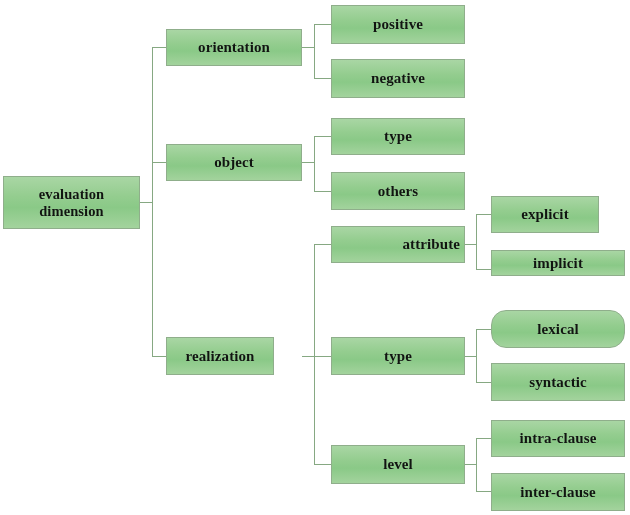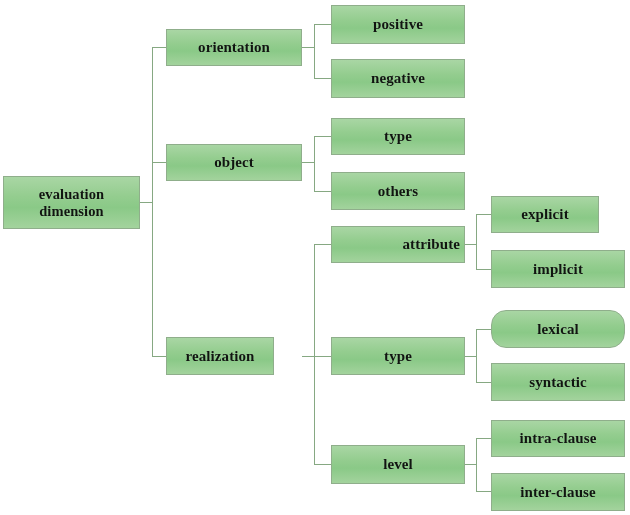--- a/index.html
+++ b/index.html
@@ -129,21 +129,21 @@
   </div>
 
   <div class="node" style="left:331px; top:226px; width:134px; height:37px;justify-content:flex-end;">
     <span class="label">attribute</span>
   </div>
 
   <div class="node" style="left:491px; top:196px; width:108px; height:37px;">
     <span class="label">explicit</span>
   </div>
 
-  <div class="node" style="left:491px; top:250px; width:134px; height:38px;">
+  <div class="node" style="left:491px; top:250px; width:134px; height:26px;">
     <span class="label">implicit</span>
   </div>
 
   <div class="node" style="left:331px; top:337px; width:134px; height:38px;">
     <span class="label">type</span>
   </div>
 
   <div class="node" style="left:491px; top:310px; width:134px; height:38px;border-radius:15px;">
     <span class="label">lexical</span>
   </div>

